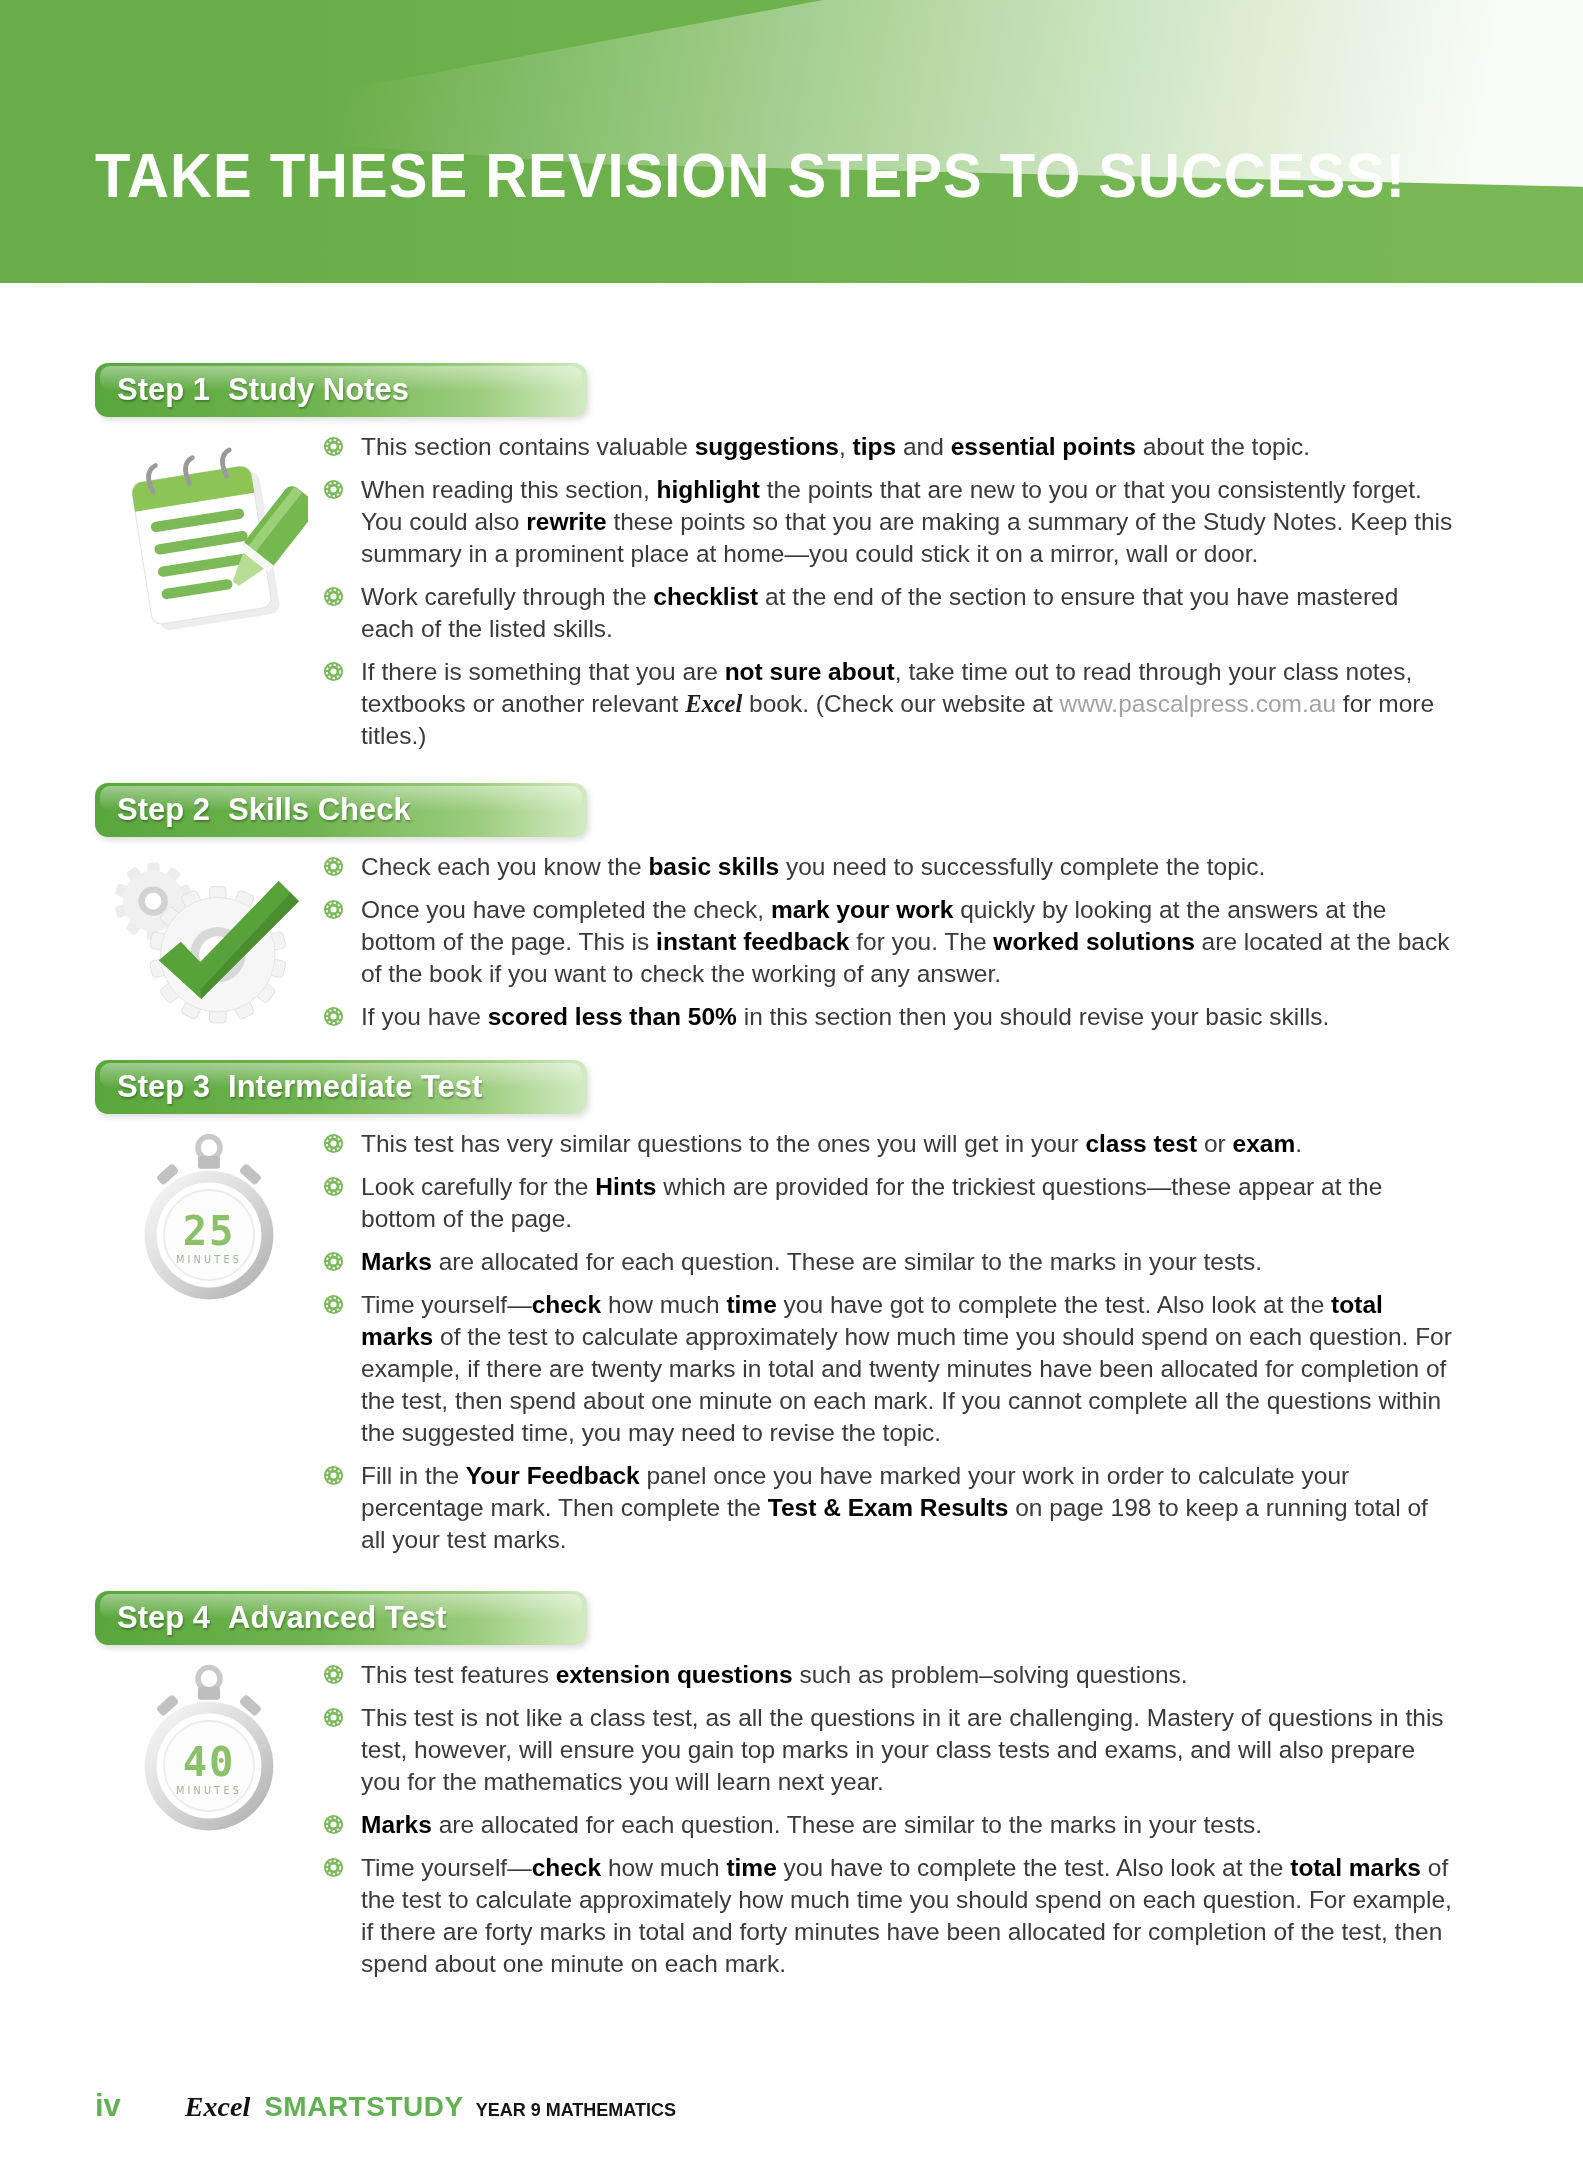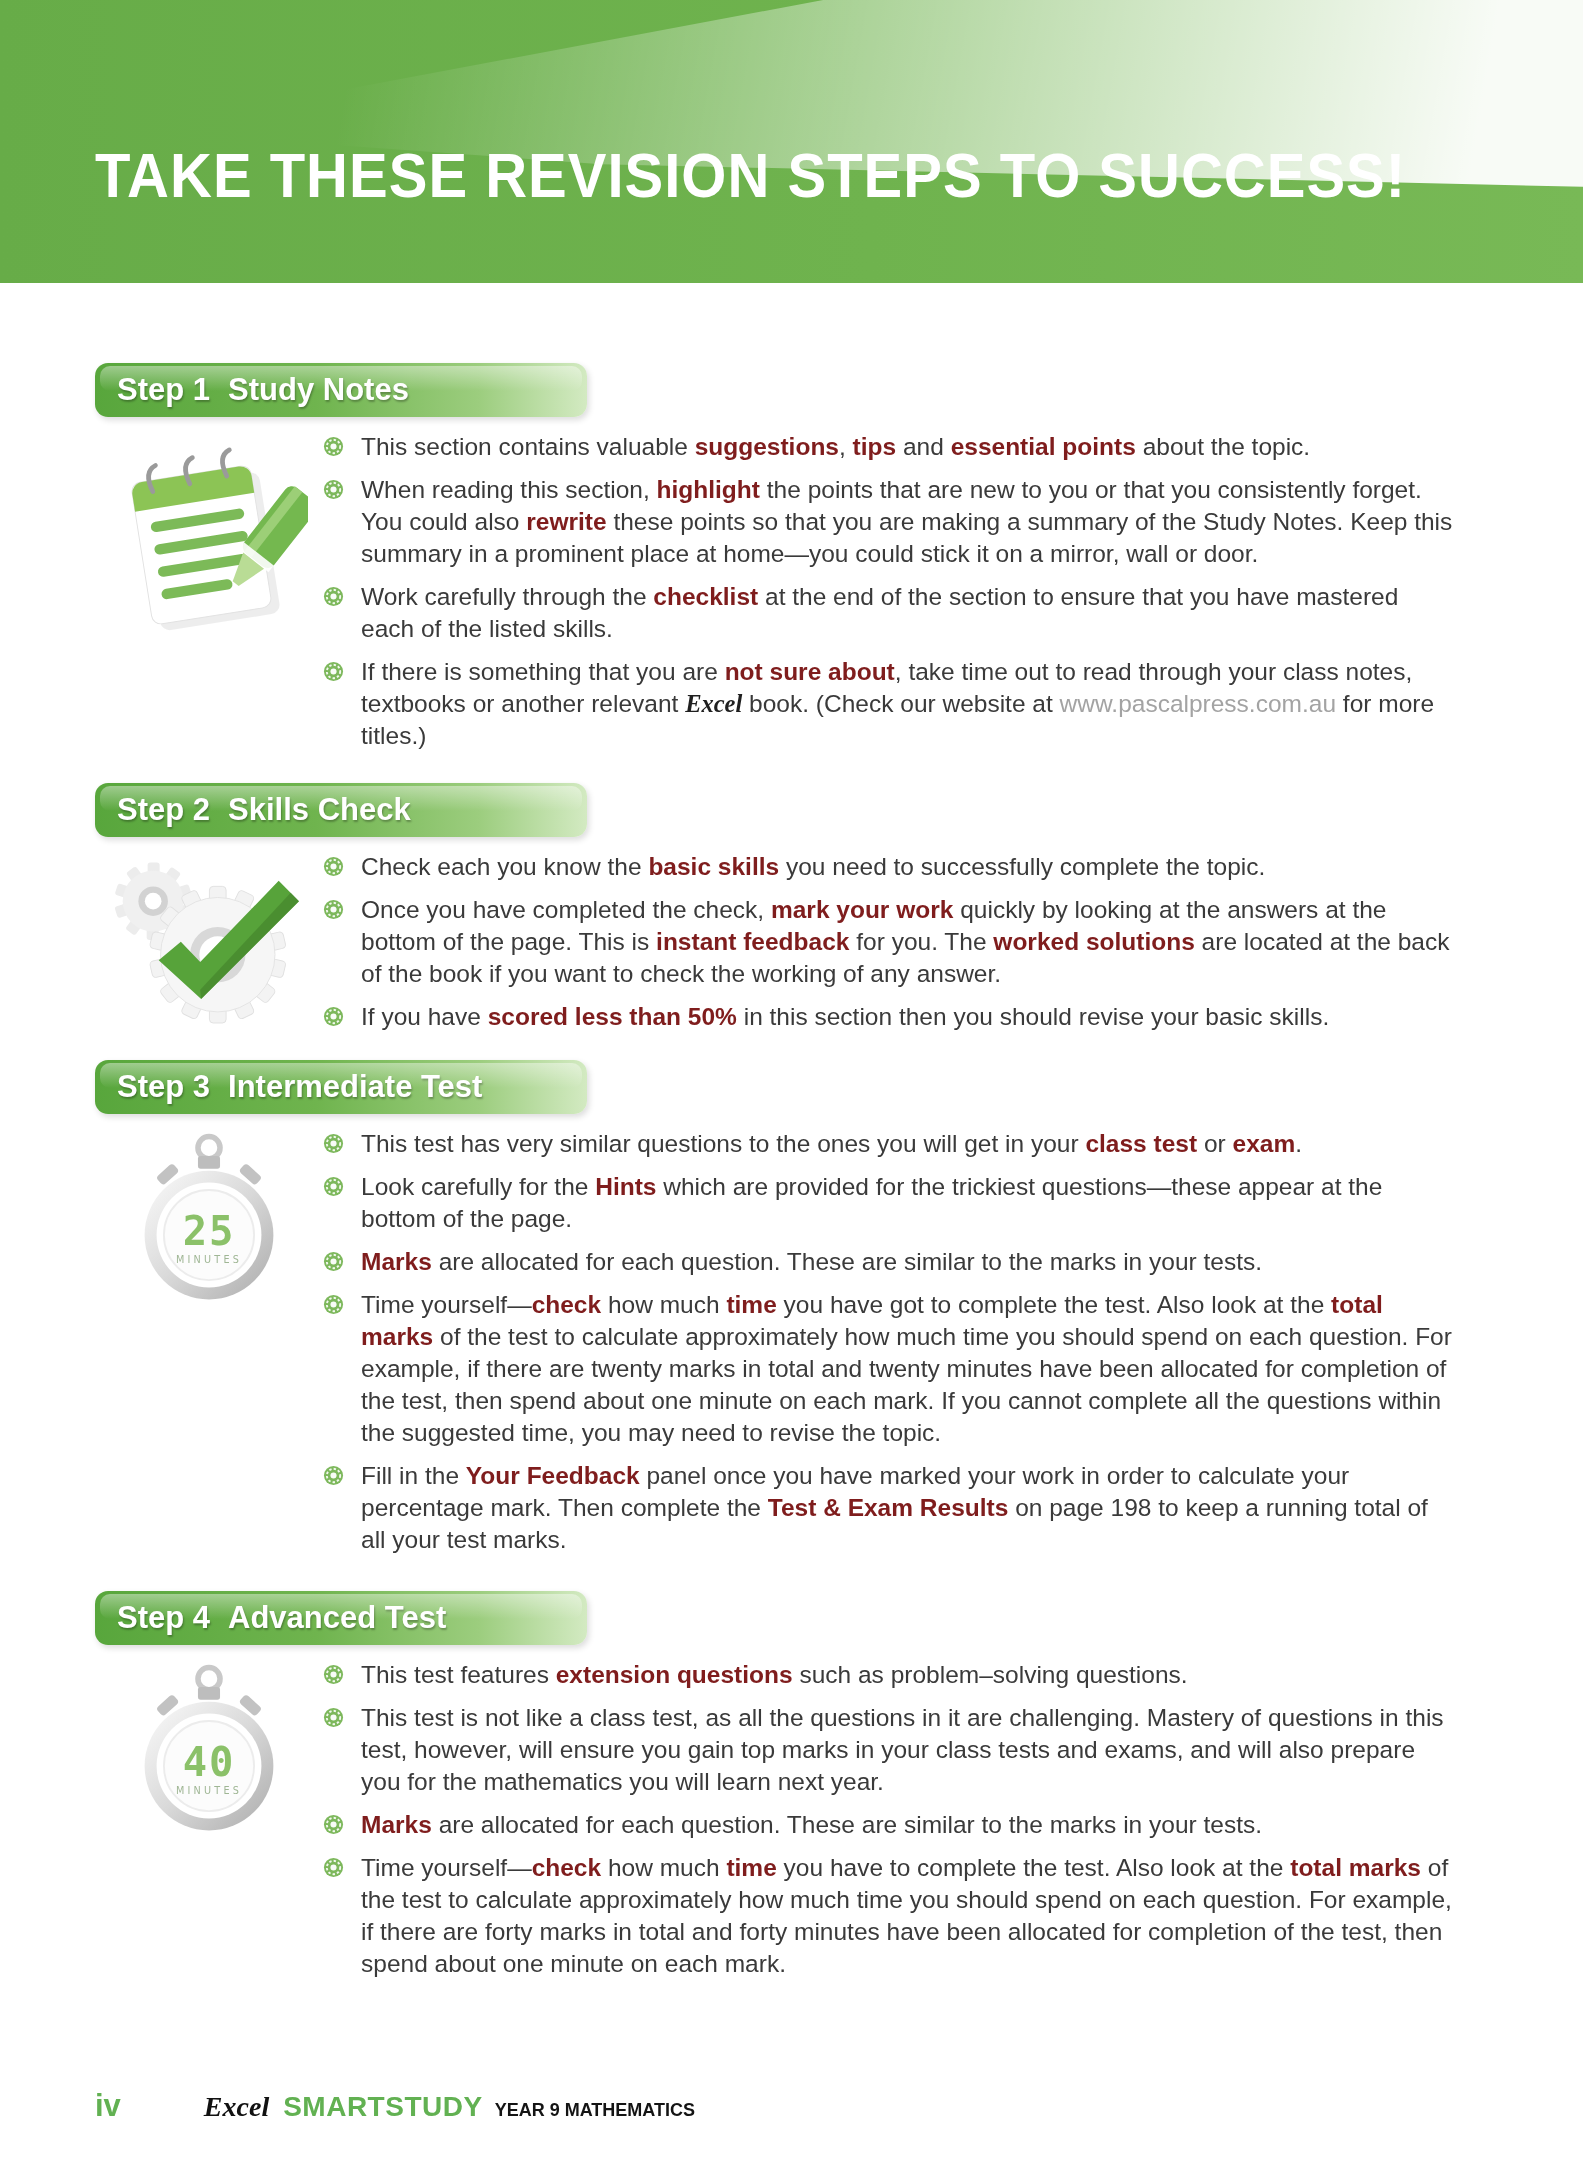--- a/index.html
+++ b/index.html
@@ -50,27 +50,27 @@
   .icon-col { flex:0 0 228px; display:flex; justify-content:center; align-items:flex-start; padding-top:4px; }
   .bullets { flex:1; max-width:1130px; }
   ul.bullet-list { list-style:none; margin:0; padding:0; }
   li.bullet-item {
     display:flex; gap:17px; margin-bottom:11px;
     font-size:24.5px; line-height:32px; color:#3a3a3a;
   }
   .bullet-glyph { flex:0 0 21px; margin-top:5px; }
   li.bullet-item p { margin:0; }
 
-  .seg-b { font-weight:bold; color:#7f1d1d; }
+  .seg-b { font-weight:bold; color:#000000; }
   .seg-excel { font-family:"Liberation Serif", serif; font-style:italic; font-weight:bold; color:#1f1f1f; }
   .seg-url { color:#a3a3a3; font-weight:normal; }
 
   
   .footer { position:absolute; left:95px; bottom:42px; display:flex; align-items:baseline; }
-  .footer .pageno { color:#62b152; font-weight:bold; font-size:31px; margin-right:83px; }
+  .footer .pageno { color:#62b152; font-weight:bold; font-size:31px; margin-right:64px; }
   .footer .brand  { font-family:"Liberation Serif", serif; font-style:italic; font-weight:bold; font-size:28px; color:#111; margin-right:14px; }
   .footer .series { color:#62b152; font-weight:bold; font-size:28px; letter-spacing:0.5px; margin-right:12px;text-align:right; }
   .footer .subject{ color:#141414; font-weight:bold; font-size:18px;text-align:center; }
 </style>
 </head>
 <body>
 
 <div class="page">
 
   <div class="banner">

